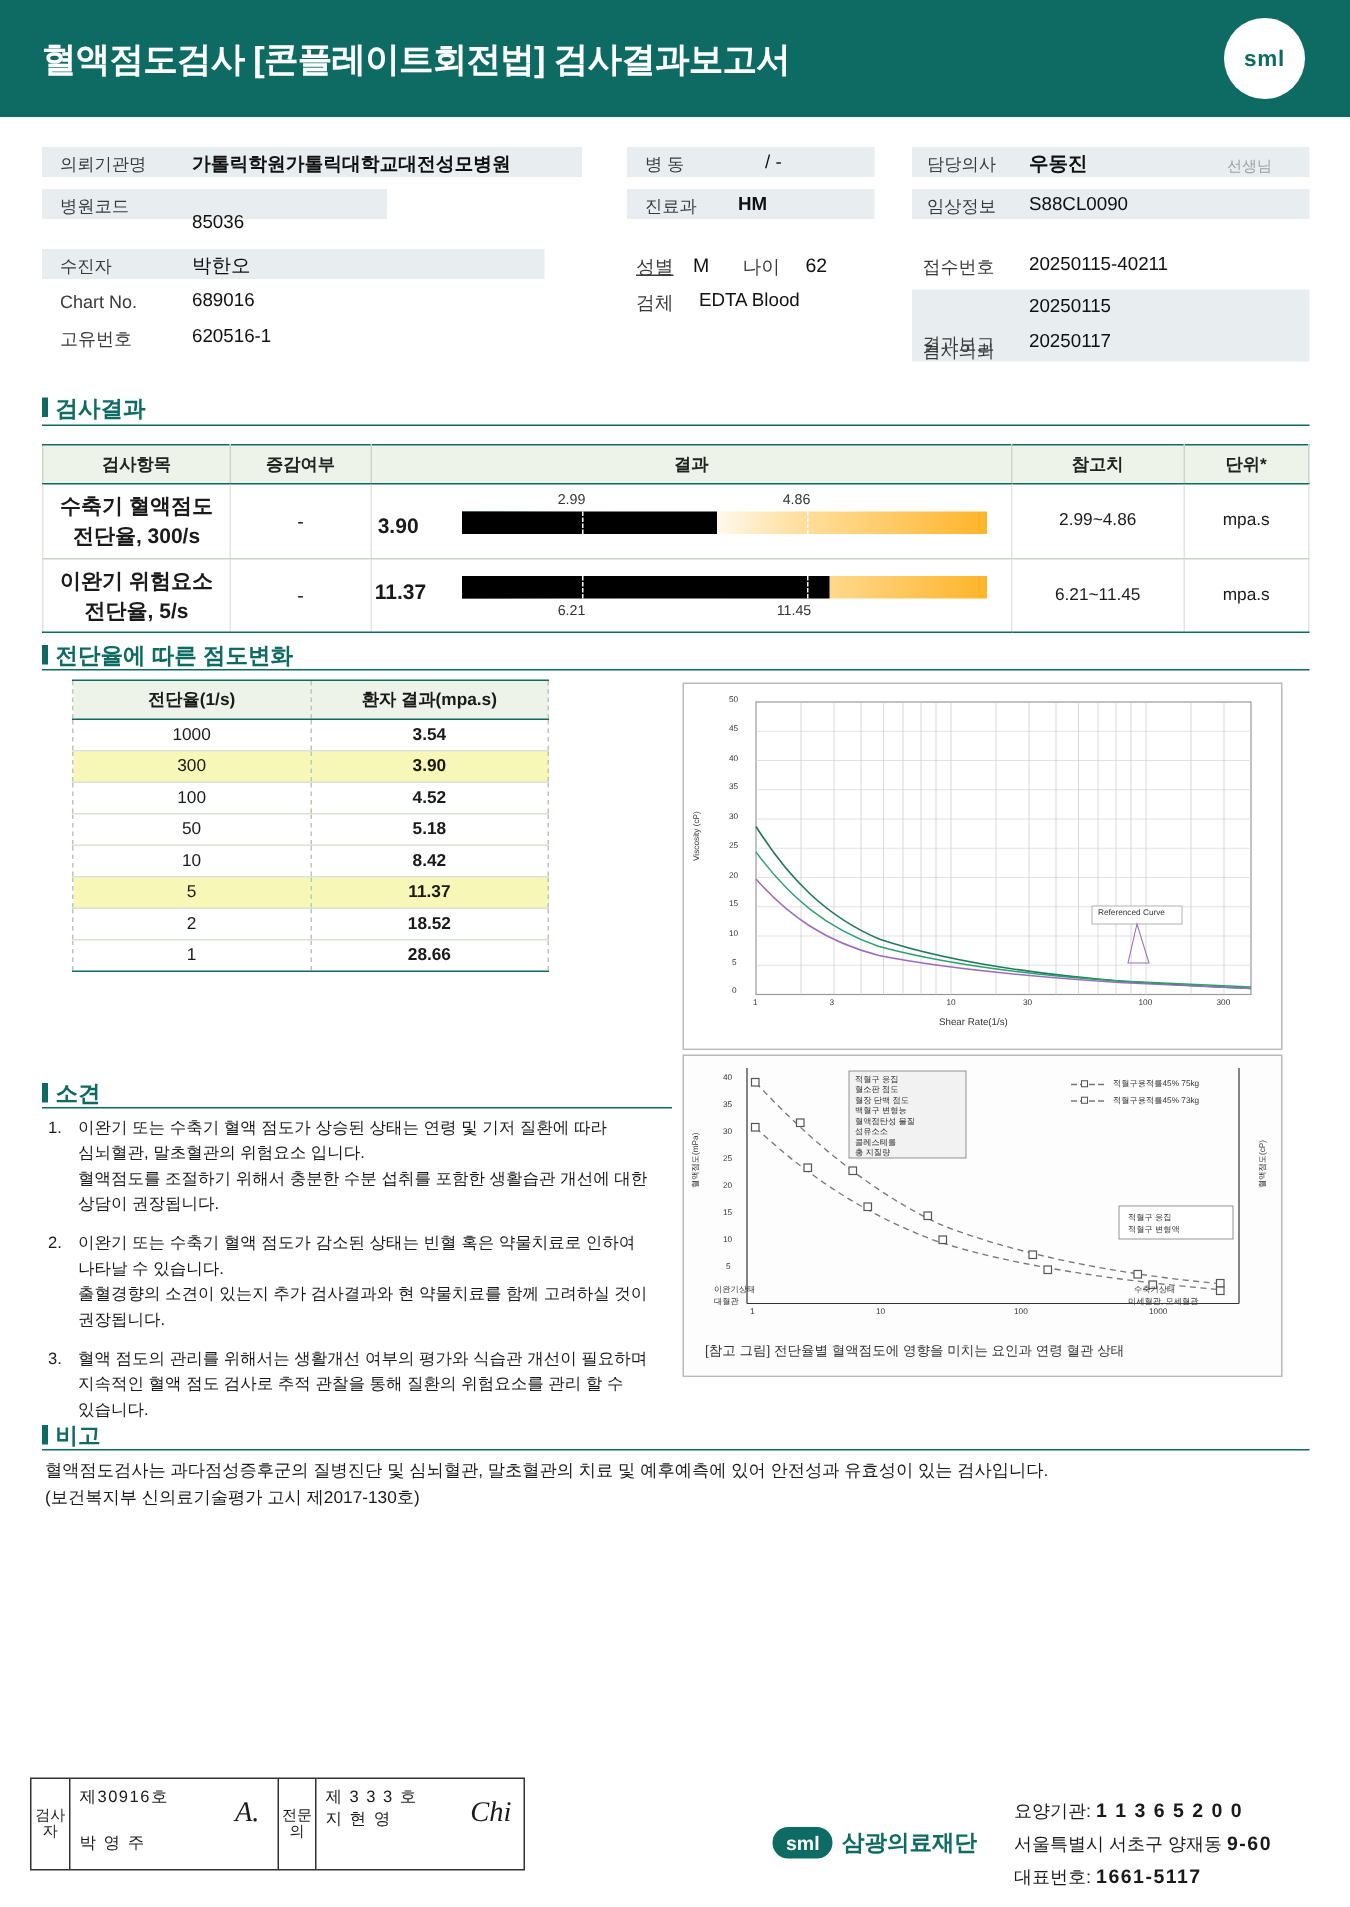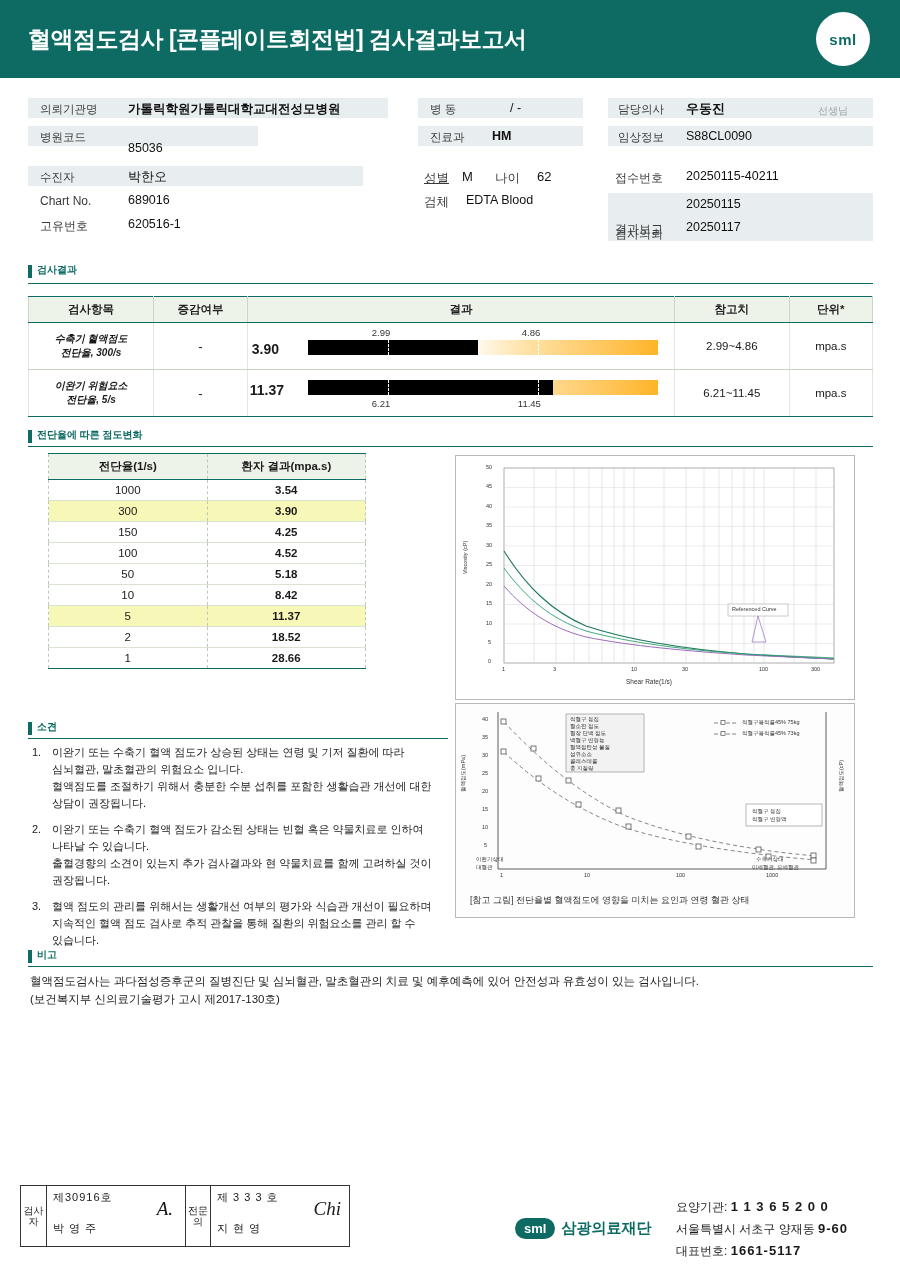--- a/index.html
+++ b/index.html
@@ -34,21 +34,21 @@
   }
   .val {
     position:absolute; font-size:12.5px; color:#111;
   }
   .shade {
     position:absolute; background:#e8eef0;
   }
 
   
   .sec {
-    position:absolute; font-size:10px; font-weight:bold; color:#0d6b63;
+    position:absolute; font-size:15px; font-weight:bold; color:#0d6b63;
     padding-left:9px;
   }
   .sec:before {
     content:""; position:absolute; left:0; top:2px; width:4px; height:13px;
     background:#0d6b63;
   }
   .rule { position:absolute; background:#0d6b63; height:1px; }
 
   
   .rtable {
@@ -58,21 +58,21 @@
   .rtable th {
     background:#eef3e9; border-top:1.5px solid #0d6b63; border-bottom:1px solid #0d6b63;
     padding:5px 2px; font-size:11.5px; font-weight:bold; color:#222;
     border-left:1px solid #cdd6c6; border-right:1px solid #cdd6c6;
   }
   .rtable td {
     border-bottom:1px solid #c9d4c5; padding:4px 2px; text-align:center;
     border-left:1px solid #e2e7dd; border-right:1px solid #e2e7dd;
   }
   .rtable tr.last td { border-bottom:1.5px solid #0d6b63; }
-  .item-name { font-size:10px; font-weight:bold; line-height:1.45;font-style:italic; }
+  .item-name { font-size:14px; font-weight:bold; line-height:1.45; }
   .bigval { font-size:14px; font-weight:bold; }
 
   .bar-wrap { position:relative; height:38px; }
   .gradbar {
     position:absolute; top:13px; height:15px;
     background:linear-gradient(to right,#1a6b5a 0%, #eaf3ee 22%, #ffffff 45%, #ffe2a8 62%, #ffb429 100%);
   }
   .blackbar { position:absolute; top:13px; height:15px; background:#000; }
   .ticklbl { position:absolute; font-size:9.5px; color:#333; }
   .tickdash {
@@ -271,24 +271,20 @@
   <tbody>
     <tr>
         <td>1000</td>
         <td class="v">3.54</td>
       </tr>
     <tr class="hl">
         <td>300</td>
         <td class="v">3.90</td>
       </tr>
     <tr>
-        <td>150</td>
-        <td class="v">4.25</td>
-      </tr>
-    <tr>
         <td>100</td>
         <td class="v">4.52</td>
       </tr>
     <tr>
         <td>50</td>
         <td class="v">5.18</td>
       </tr>
     <tr>
         <td>10</td>
         <td class="v">8.42</td>
@@ -486,21 +482,21 @@
 <div class="footer-box">
   <div class="fb-lbl">검사자</div>
   <div class="fb-body">
     <div class="fb-line">제30916호</div>
     <div class="fb-line" style="margin-top:16px;">박 영 주</div>
     <div class="sigmark" style="right:12px; top:12px;">A.</div>
   </div>
   <div class="fb-lbl" style="border-left:1px solid #333;">전문의</div>
   <div class="fb-body">
     <div class="fb-line">제 3 3 3 호</div>
-    <div class="fb-line" style="margin-top:16px;">지 현 영</div>
+    <div class="fb-line" style="">지 현 영</div>
     <div class="sigmark" style="right:8px; top:12px;">Chi</div>
   </div>
 </div>
 
 <div class="foot-logo">
   <span class="sml">sml</span><span>삼광의료재단</span>
 </div>
 
 <div class="foot-addr">
   <div>

